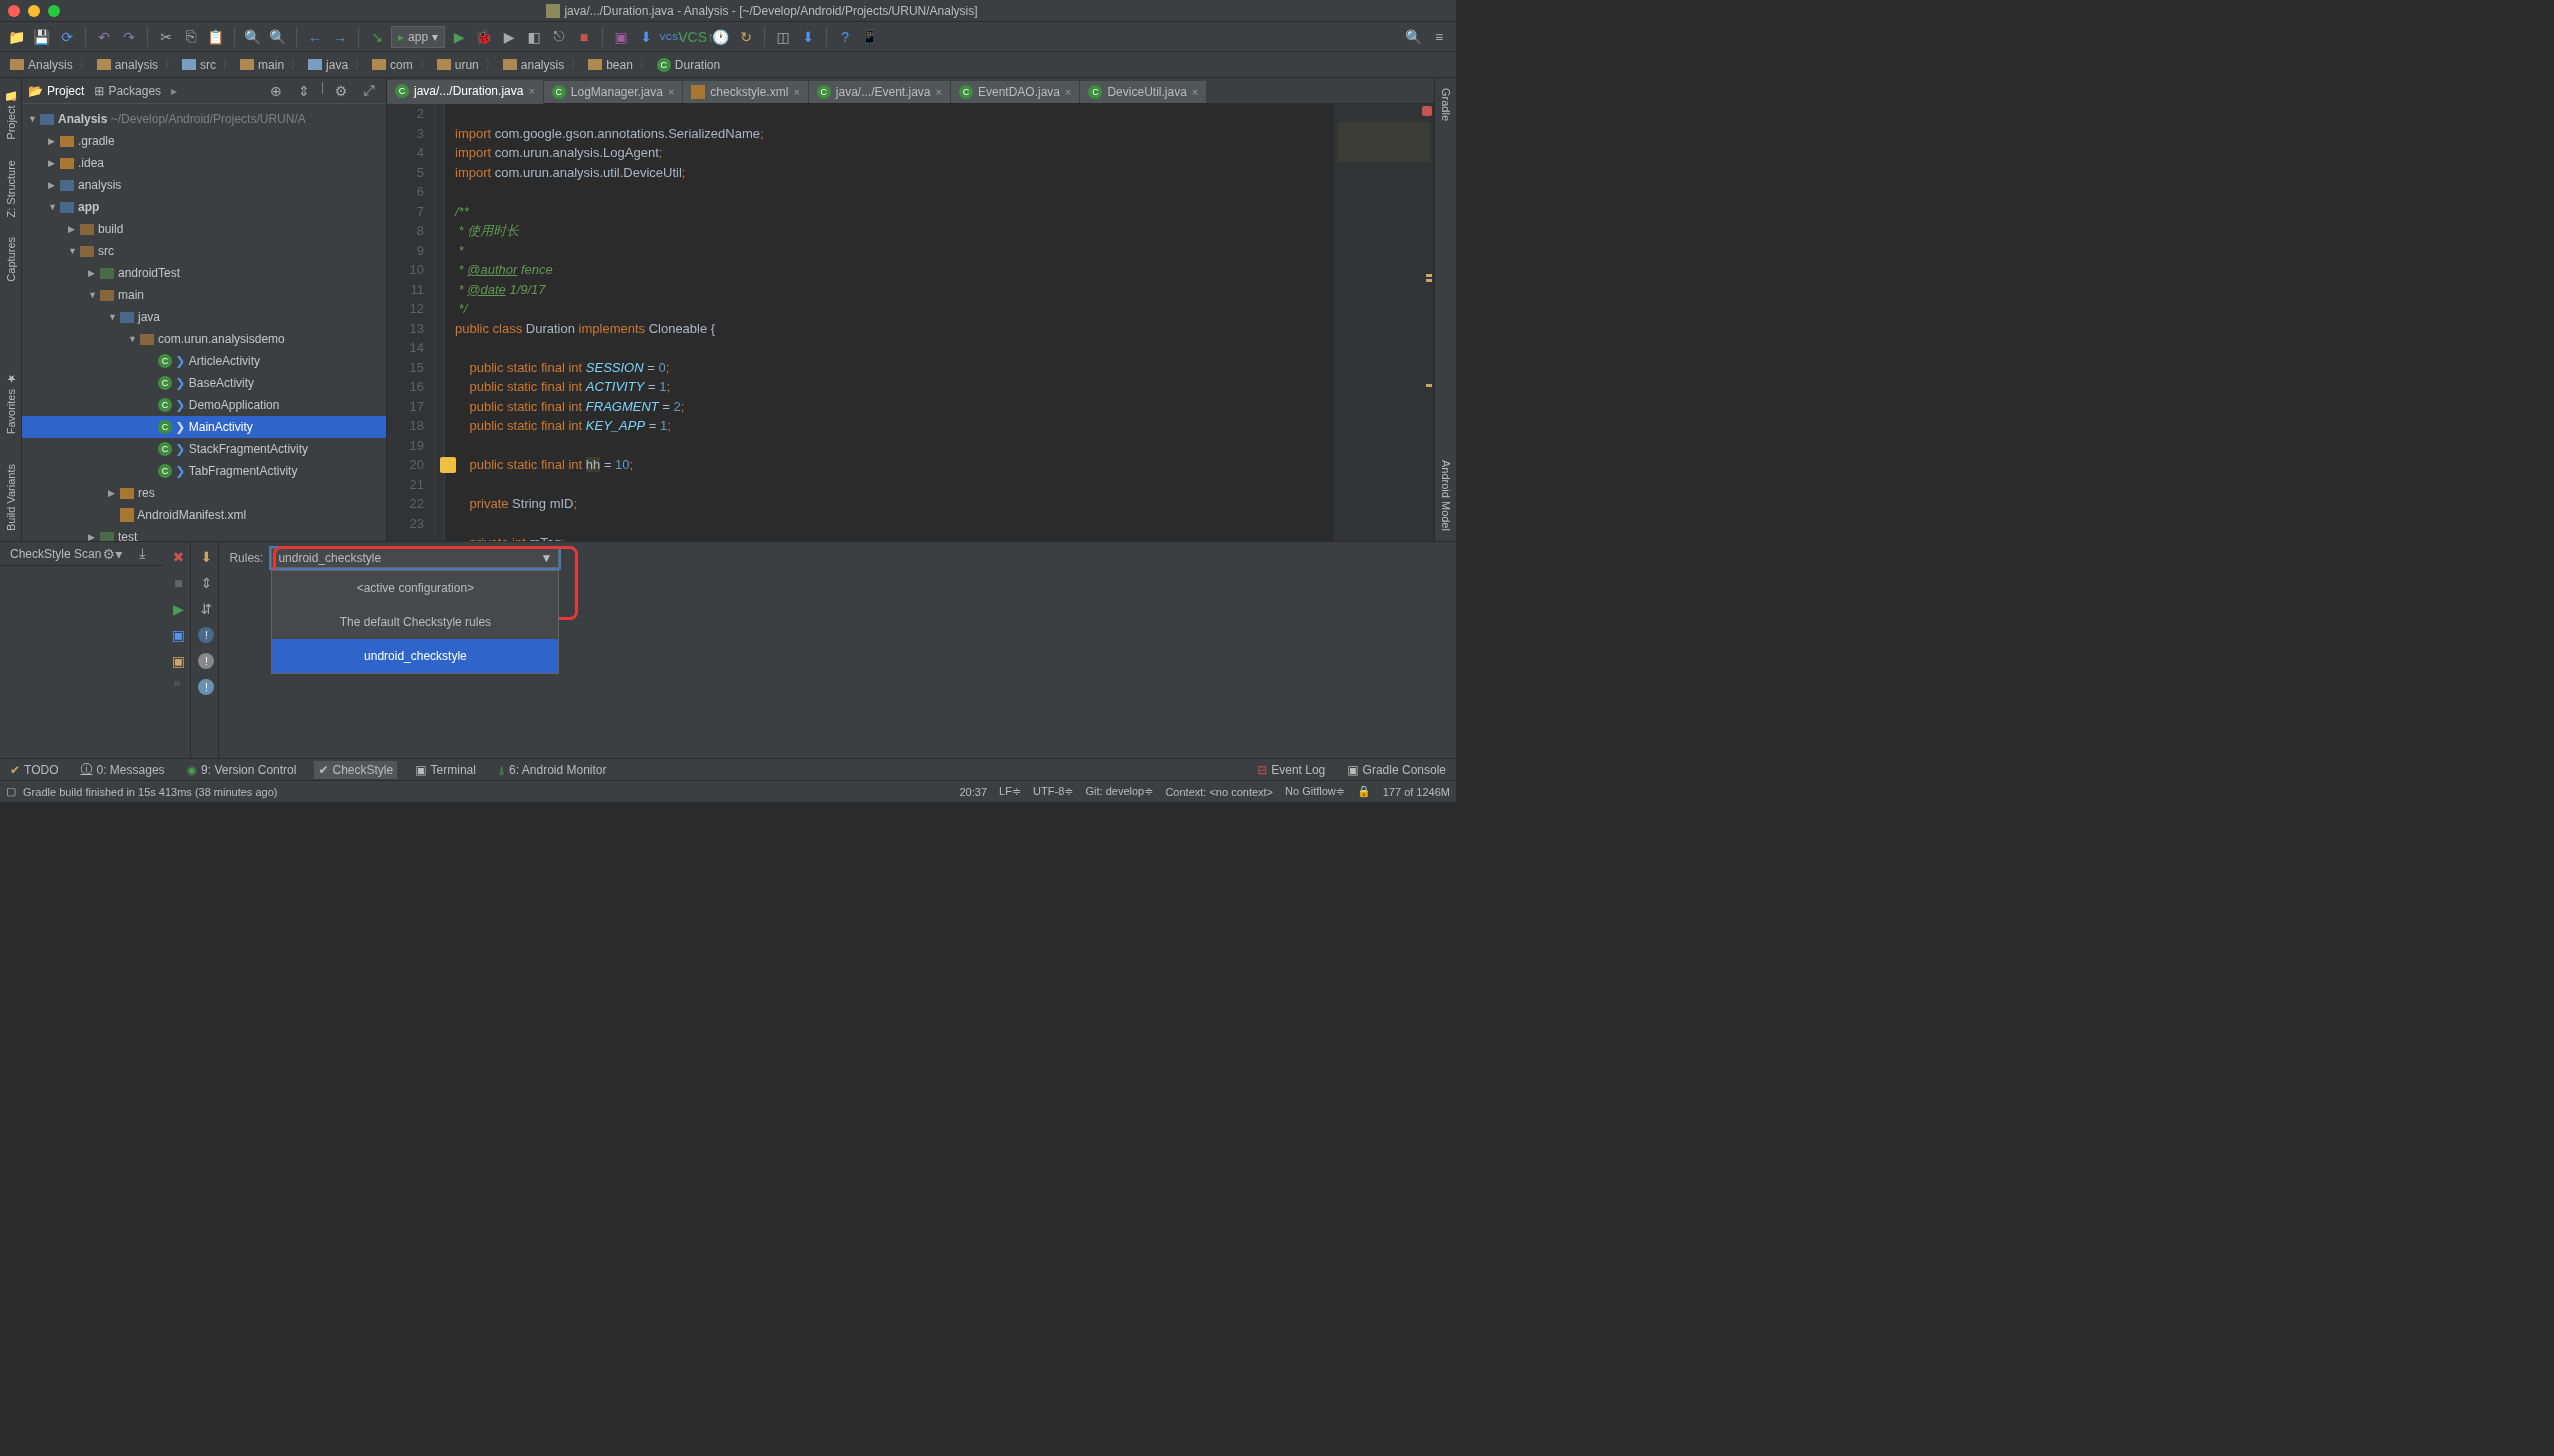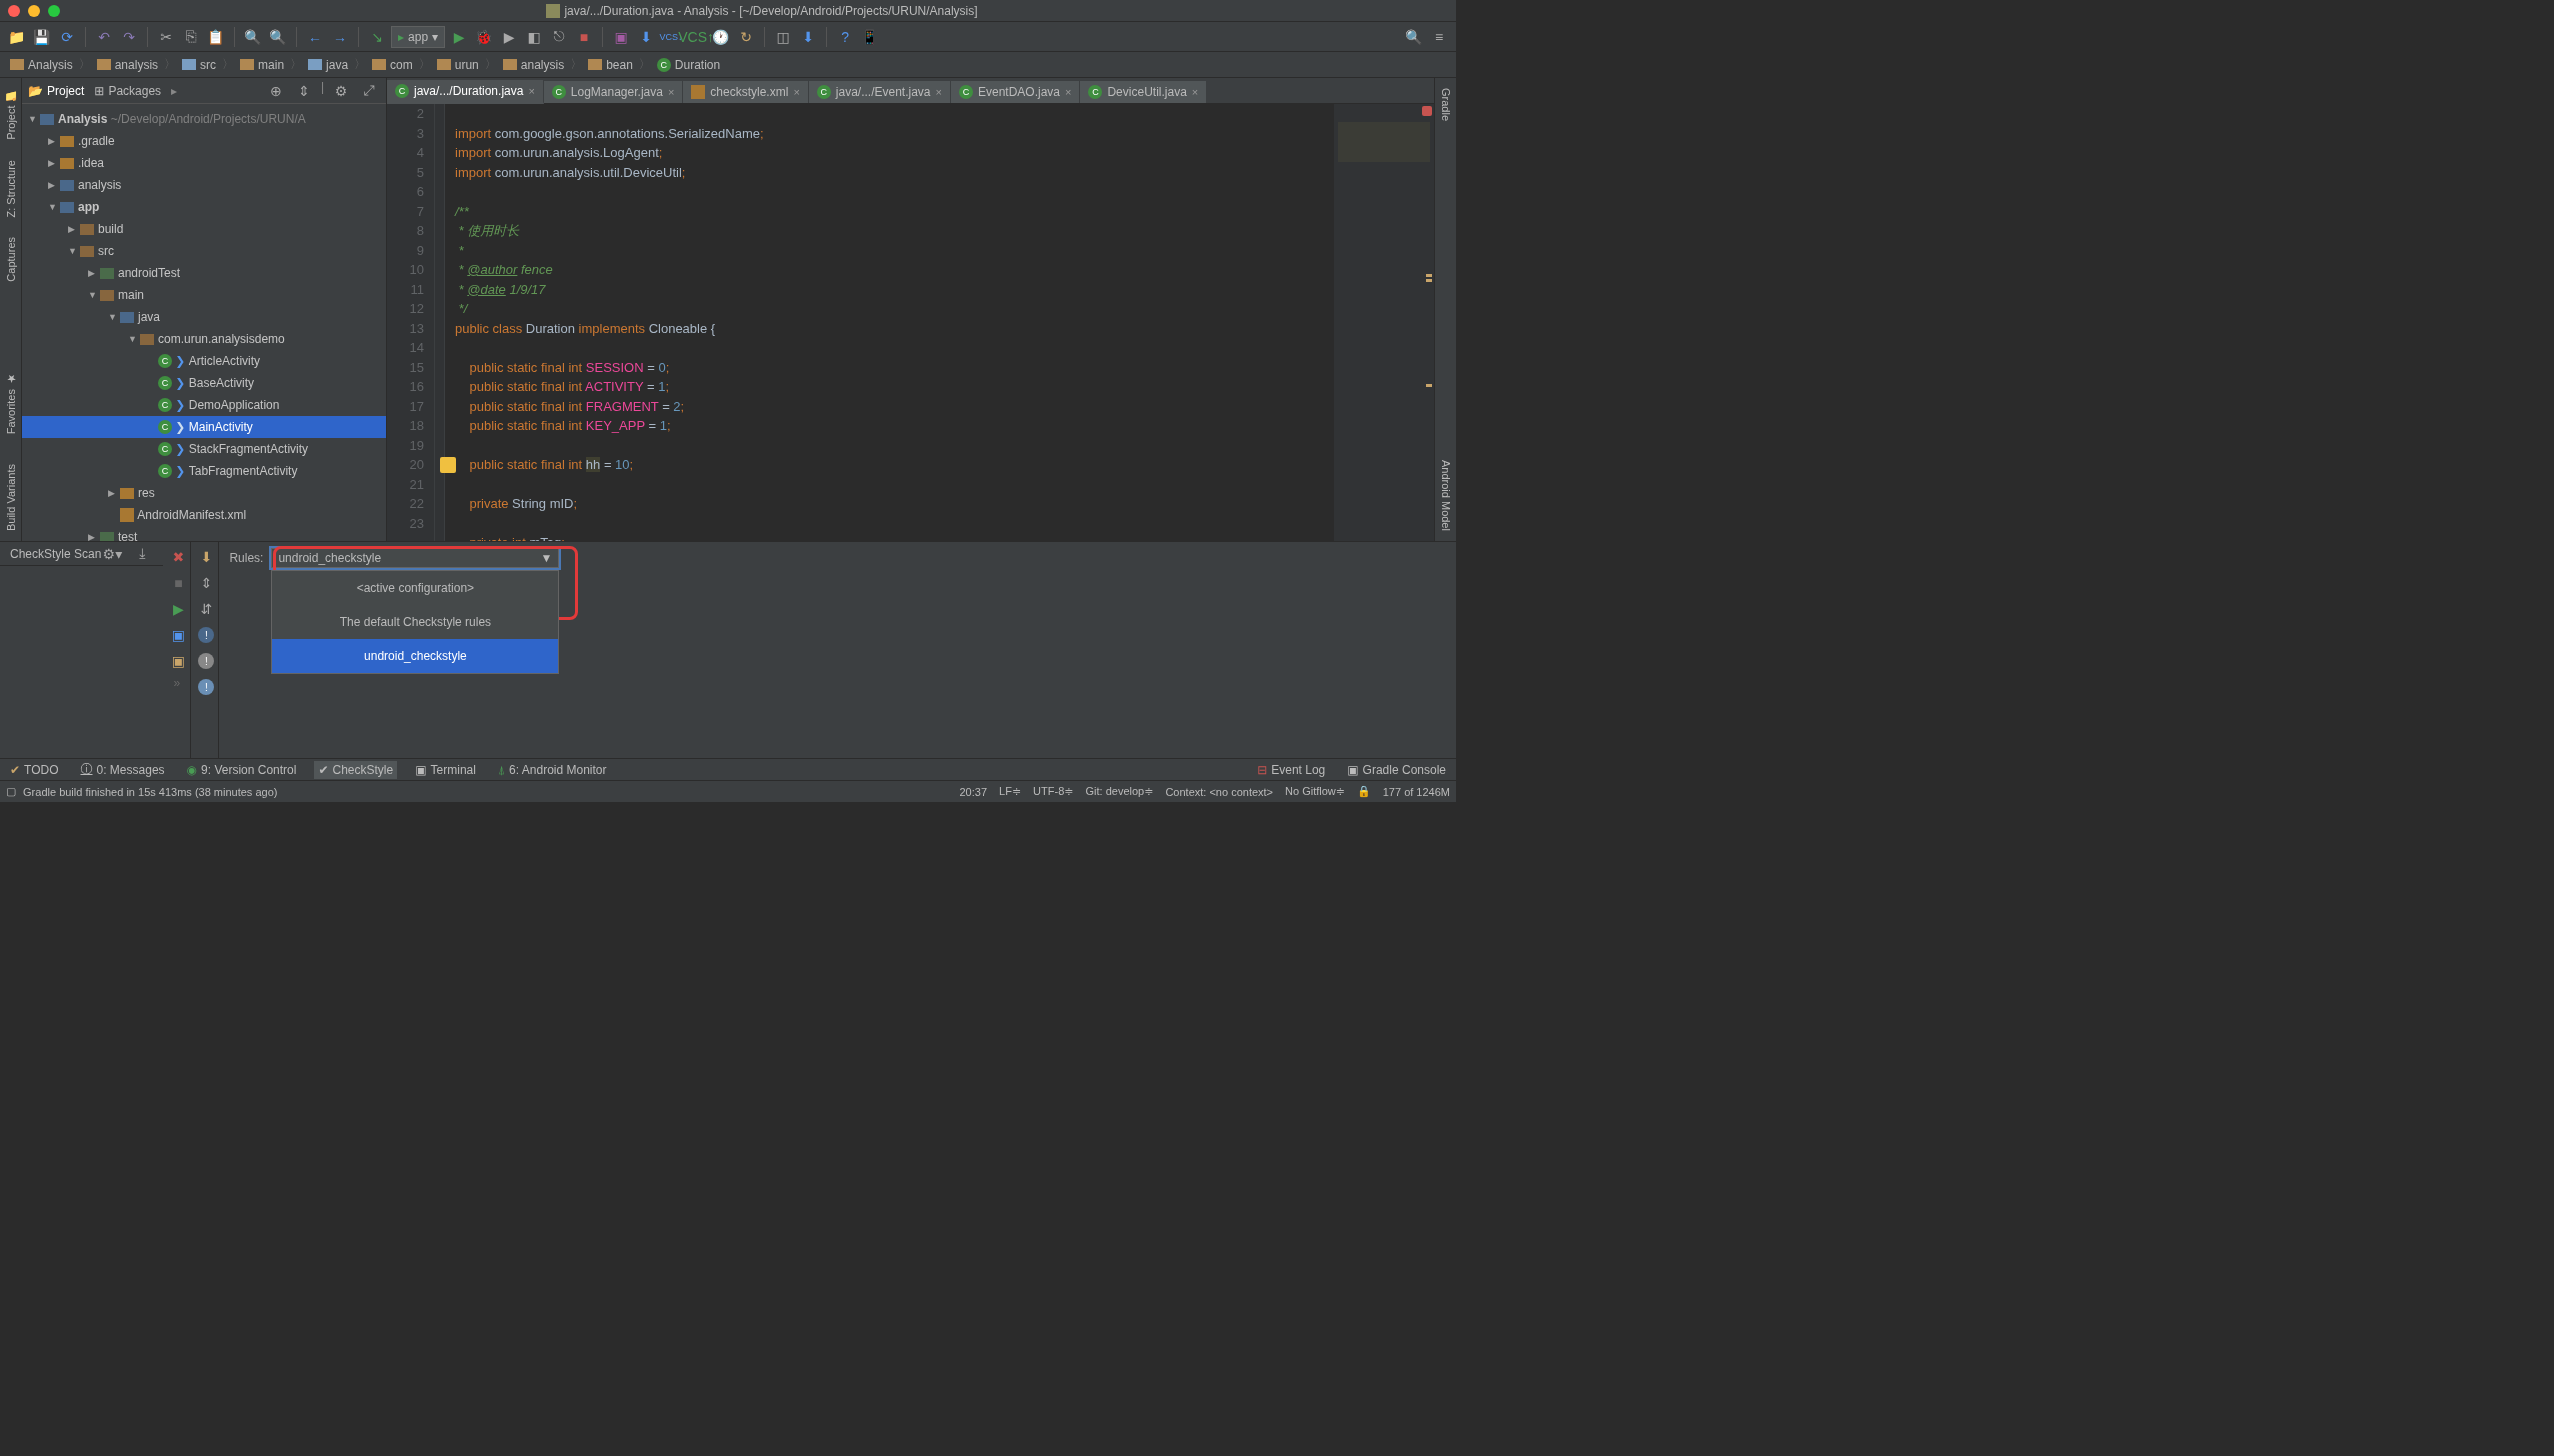--- a/index.html
+++ b/index.html
@@ -63,21 +63,21 @@
 .editor-tab .close-x { color: #999; font-size: 11px; cursor: pointer; }
 .java-ico { width: 14px; height: 14px; border-radius: 50%; background: #3f8e3f; color: #fff; font-size: 9px; display: inline-flex; align-items: center; justify-content: center; }
 .xml-ico { width: 14px; height: 14px; background: #a87832; }
 .editor-body { flex: 1; display: flex; overflow: hidden; }
 .gutter { width: 48px; background: #313335; color: #606366; text-align: right; padding-right: 10px; font-family: "Menlo", monospace; font-size: 13px; line-height: 19.5px; padding-top: 0; border-right: 1px solid #3c3f41;}
 .gutter-fold { width:10px; background:#313335; border-right:1px solid #3c3f41; }
 .code { flex: 1; font-family: "Menlo", monospace; font-size: 13px; line-height: 19.5px; padding-left: 10px; white-space: pre; position: relative; }
 .code-line { min-height: 19.5px; }
 .bulb { position: absolute; left: -5px; width: 16px; height: 16px; background: #f0c040; border-radius: 2px; }
 .k-orange { color: #cc7832; }
-.k-purple { color: #ec4899; }
+.k-purple { color: #7dd3fc; font-style: italic; }
 .k-green-u { color: #629755; font-style: italic; text-decoration: underline; }
 .k-comment { color: #629755; font-style: italic; }
 .k-white { color: #a9b7c6; }
 .k-blue { color: #6897bb; }
 .k-warn { color: #a9b7c6; background: rgba(110,110,60,0.3); }
 .minimap { width: 100px; background: #313335; position: relative; }
 
 
 .checkstyle-panel { height: 217px; background: #3c3f41; border-top: 1px solid #2b2b2b; display: flex; flex-direction: row; }
 .cs-header { height: 24px; display: flex; align-items: center; padding: 0 10px; color: #bbb; border-bottom: 1px solid #2b2b2b; }

